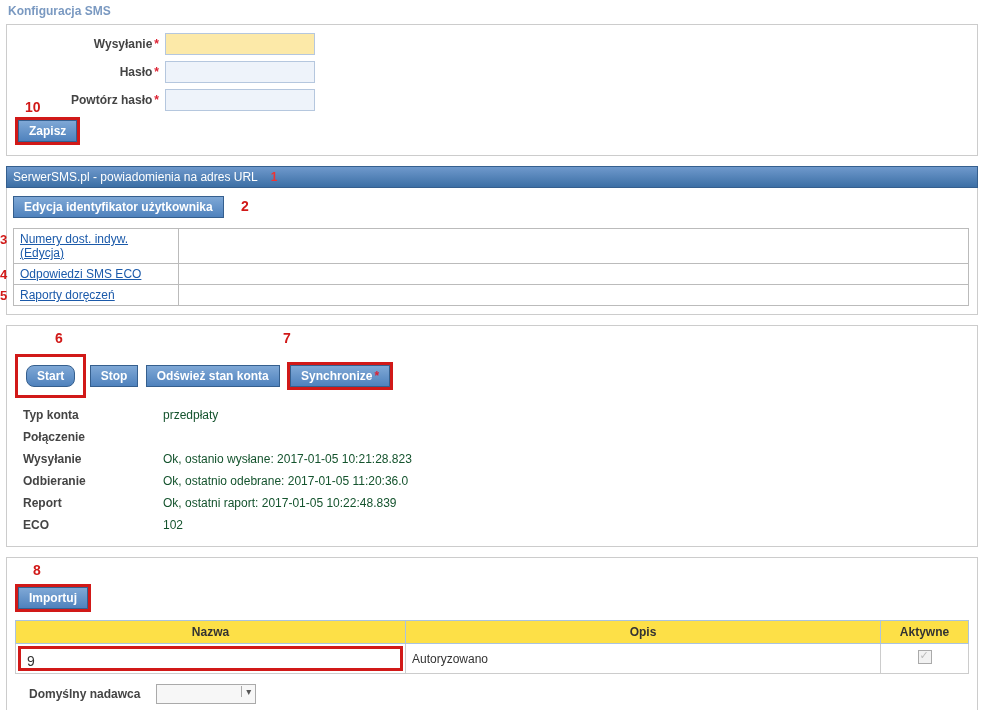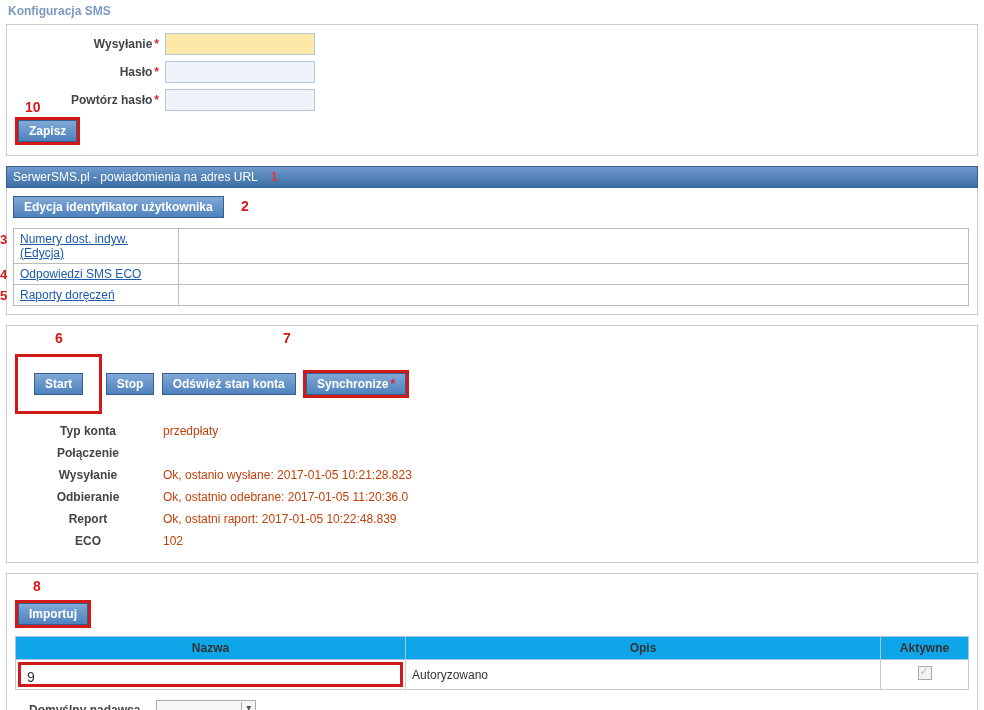--- a/index.html
+++ b/index.html
@@ -94,39 +94,39 @@
   .status-list {
     margin-top: 6px;
     margin-left: 8px;
   }
   .status-row {
     display: flex;
     padding: 4px 0;
   }
   .status-label {
     width: 140px;
-    text-align: center;
+    text-align: left;
     font-weight: bold;
     padding-right: 10px;
     color: #444;
   }
-  .status-val { color: #c2410c; }
+  .status-val { color: #14532d; }
   .import-area {
     border: 1px solid #ccc;
     margin: 0 6px 10px 6px;
     padding: 8px;
     position: relative;
   }
   .data-table {
     width: 100%;
     border-collapse: collapse;
     margin-top: 8px;
   }
   .data-table th {
-    background: #0ea5e9;
+    background: #fde047;
     border: 1px solid #aac3e0;
     padding: 4px;
     font-weight: bold;
     color: #333;
     font-size: 12px;
   }
   .data-table td {
     border: 1px solid #ccc;
     padding: 2px 6px;
     height: 30px;
@@ -247,21 +247,21 @@
       </table>
   </div>
 </div>
 
 <div class="outer-panel" style="position:relative;">
   <div style="position:relative; height:20px;">
     <span class="annot" style="top:-4px; left:40px;">6</span>
     <span class="annot" style="top:-4px; left:268px;">7</span>
   </div>
   <div class="btn-row">
-    <span class="red-box"><button class="btn" style="margin:16px;">Start</button></span>
+    <span class="red-box"><button class="btn" style="margin:8px;border-radius:8px;">Start</button></span>
     <button class="btn">Stop</button>
     <button class="btn">Odśwież stan konta</button>
     <span class="red-box"><button class="btn" style="margin:0;"><span>Synchronize</span><span class="req">*</span></button></span>
   </div>
   <div class="status-list">
     <div class="status-row">
         <div class="status-label">Typ konta</div>
         <div class="status-val">przedpłaty</div>
       </div>
     <div class="status-row">

